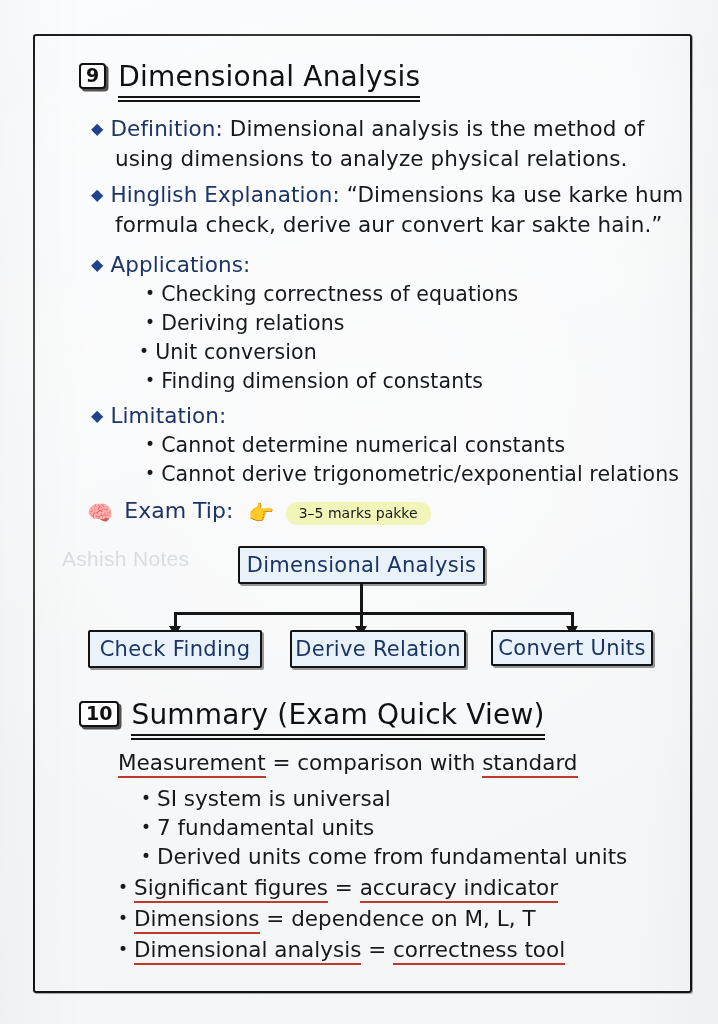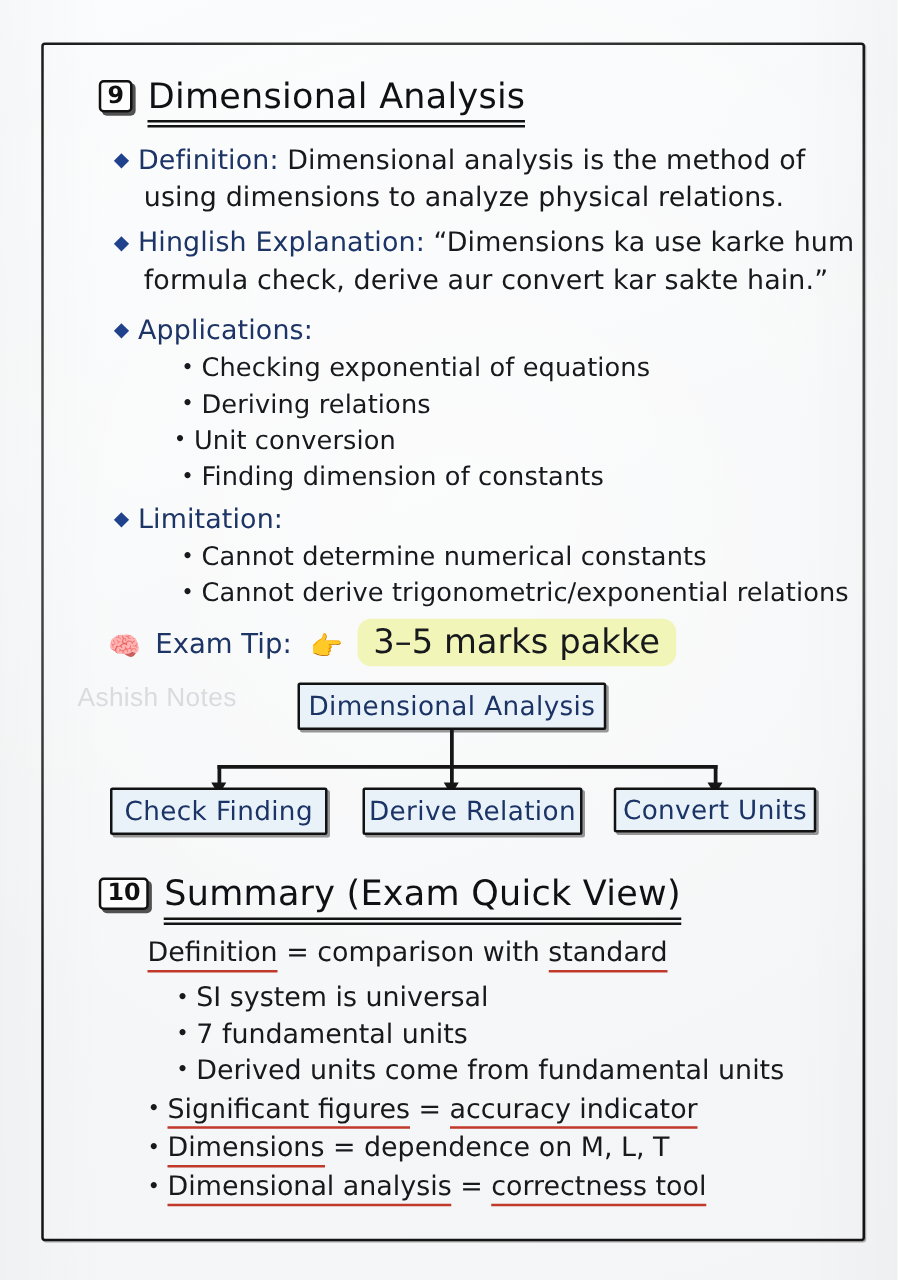--- a/index.html
+++ b/index.html
@@ -142,21 +142,21 @@
   .tip-text {
     font-size: 22px;
     color: #1d3566;
     font-weight: 500;
   }
   .hl {
     background: #f1f6b8;
     color: #17191d;
     border-radius: 11px;
     padding: 3px 13px 4px 13px;
-    font-size: 27px;
+    font-size: 14px;
   }
   .emoji { font-size: 21px; vertical-align: -2px; }
 
   
   .flowbox {
     position: absolute;
     background: #e9f2f9;
     border: 2.5px solid #121212;
     border-radius: 2px;
     color: #1b3465;
@@ -214,21 +214,21 @@
     <div class="abs hand body-line" style="left:68px; top:182px;">
       <span class="diamond">◆</span><span class="blue-label">Hinglish Explanation:</span>
       <span>“Dimensions ka use karke hum</span>
     </div>
     <div class="abs hand body-line" style="left:92px; top:212px;">formula check, derive aur convert kar sakte hain.”</div>
 
     <div class="abs hand body-line" style="left:68px; top:252px;">
       <span class="diamond">◆</span><span class="blue-label">Applications:</span>
     </div>
     <div class="abs hand sub-line" style="left:122px; top:282px;">
-      <span class="dot">•</span><span>Checking exponential of equations</span>
+      <span class="dot">•</span><span>Checking correctness of equations</span>
     </div>
     <div class="abs hand sub-line" style="left:122px; top:311px;">
       <span class="dot">•</span><span>Deriving relations</span>
     </div>
     <div class="abs hand sub-line" style="left:116px; top:340px;">
       <span class="dot">•</span><span>Unit conversion</span>
     </div>
     <div class="abs hand sub-line" style="left:122px; top:369px;">
       <span class="dot">•</span><span>Finding dimension of constants</span>
     </div>
@@ -268,21 +268,21 @@
 
     <div class="flowbox hand" style="left:88px; top:630px; width:174px; height:38px;">Check Finding</div>
     <div class="flowbox hand" style="left:290px; top:630px; width:176px; height:38px;">Derive Relation</div>
     <div class="flowbox hand" style="left:491px; top:630px; width:162px; height:36px;">Convert Units</div>
 
     <div class="abs" style="left:56px; top:698px;">
       <span class="numbox">10</span><span class="sec-title hand">Summary (Exam Quick View)</span>
     </div>
 
     <div class="abs hand sum-line" style="left:95px; top:750px;">
-      <span class="red-u">Definition</span><span> = comparison with </span><span class="red-u">standard</span>
+      <span class="red-u">Measurement</span><span> = comparison with </span><span class="red-u">standard</span>
     </div>
 
     <div class="abs hand sum-line" style="left:118px; top:786px;">
       <span class="dot">•</span><span>SI system is universal</span>
     </div>
     <div class="abs hand sum-line" style="left:118px; top:815px;">
       <span class="dot">•</span><span>7 fundamental units</span>
     </div>
     <div class="abs hand sum-line" style="left:118px; top:844px;">
       <span class="dot">•</span><span>Derived units come from fundamental units</span>

